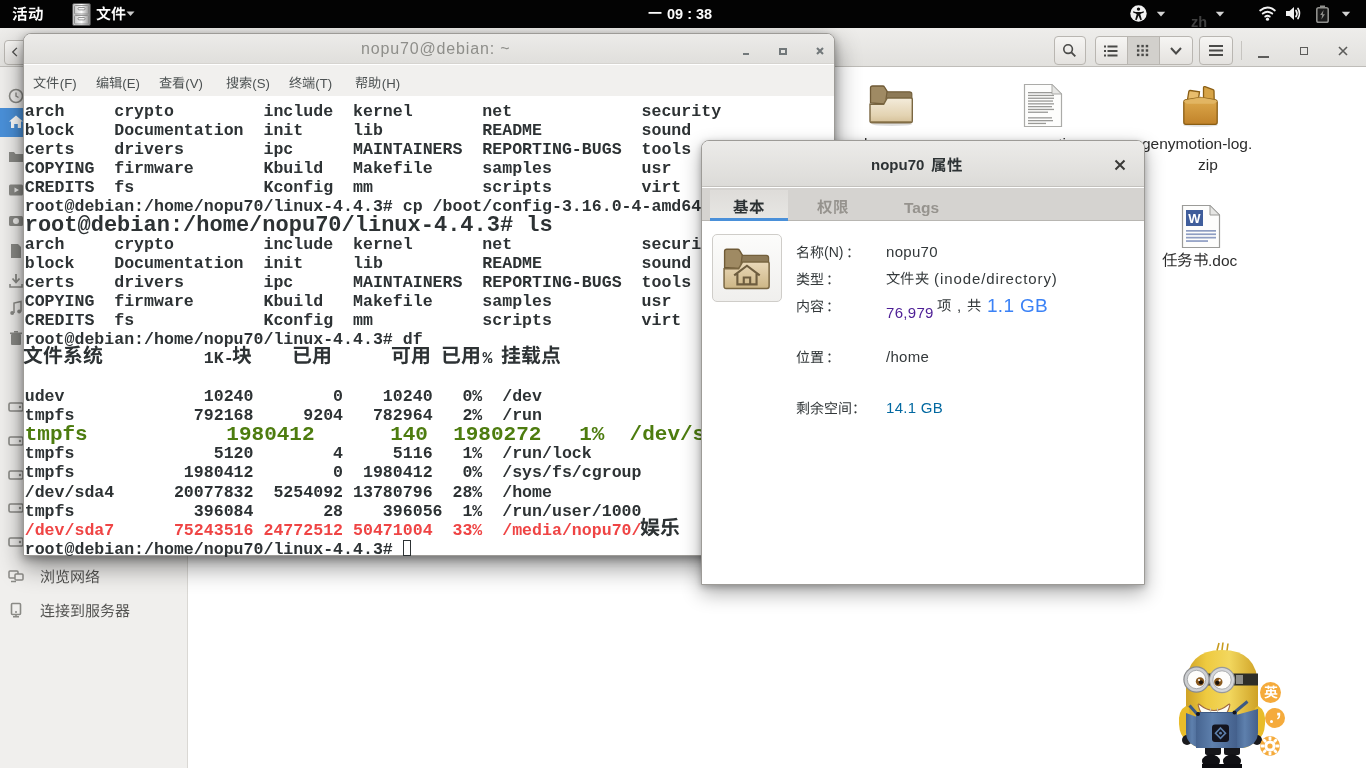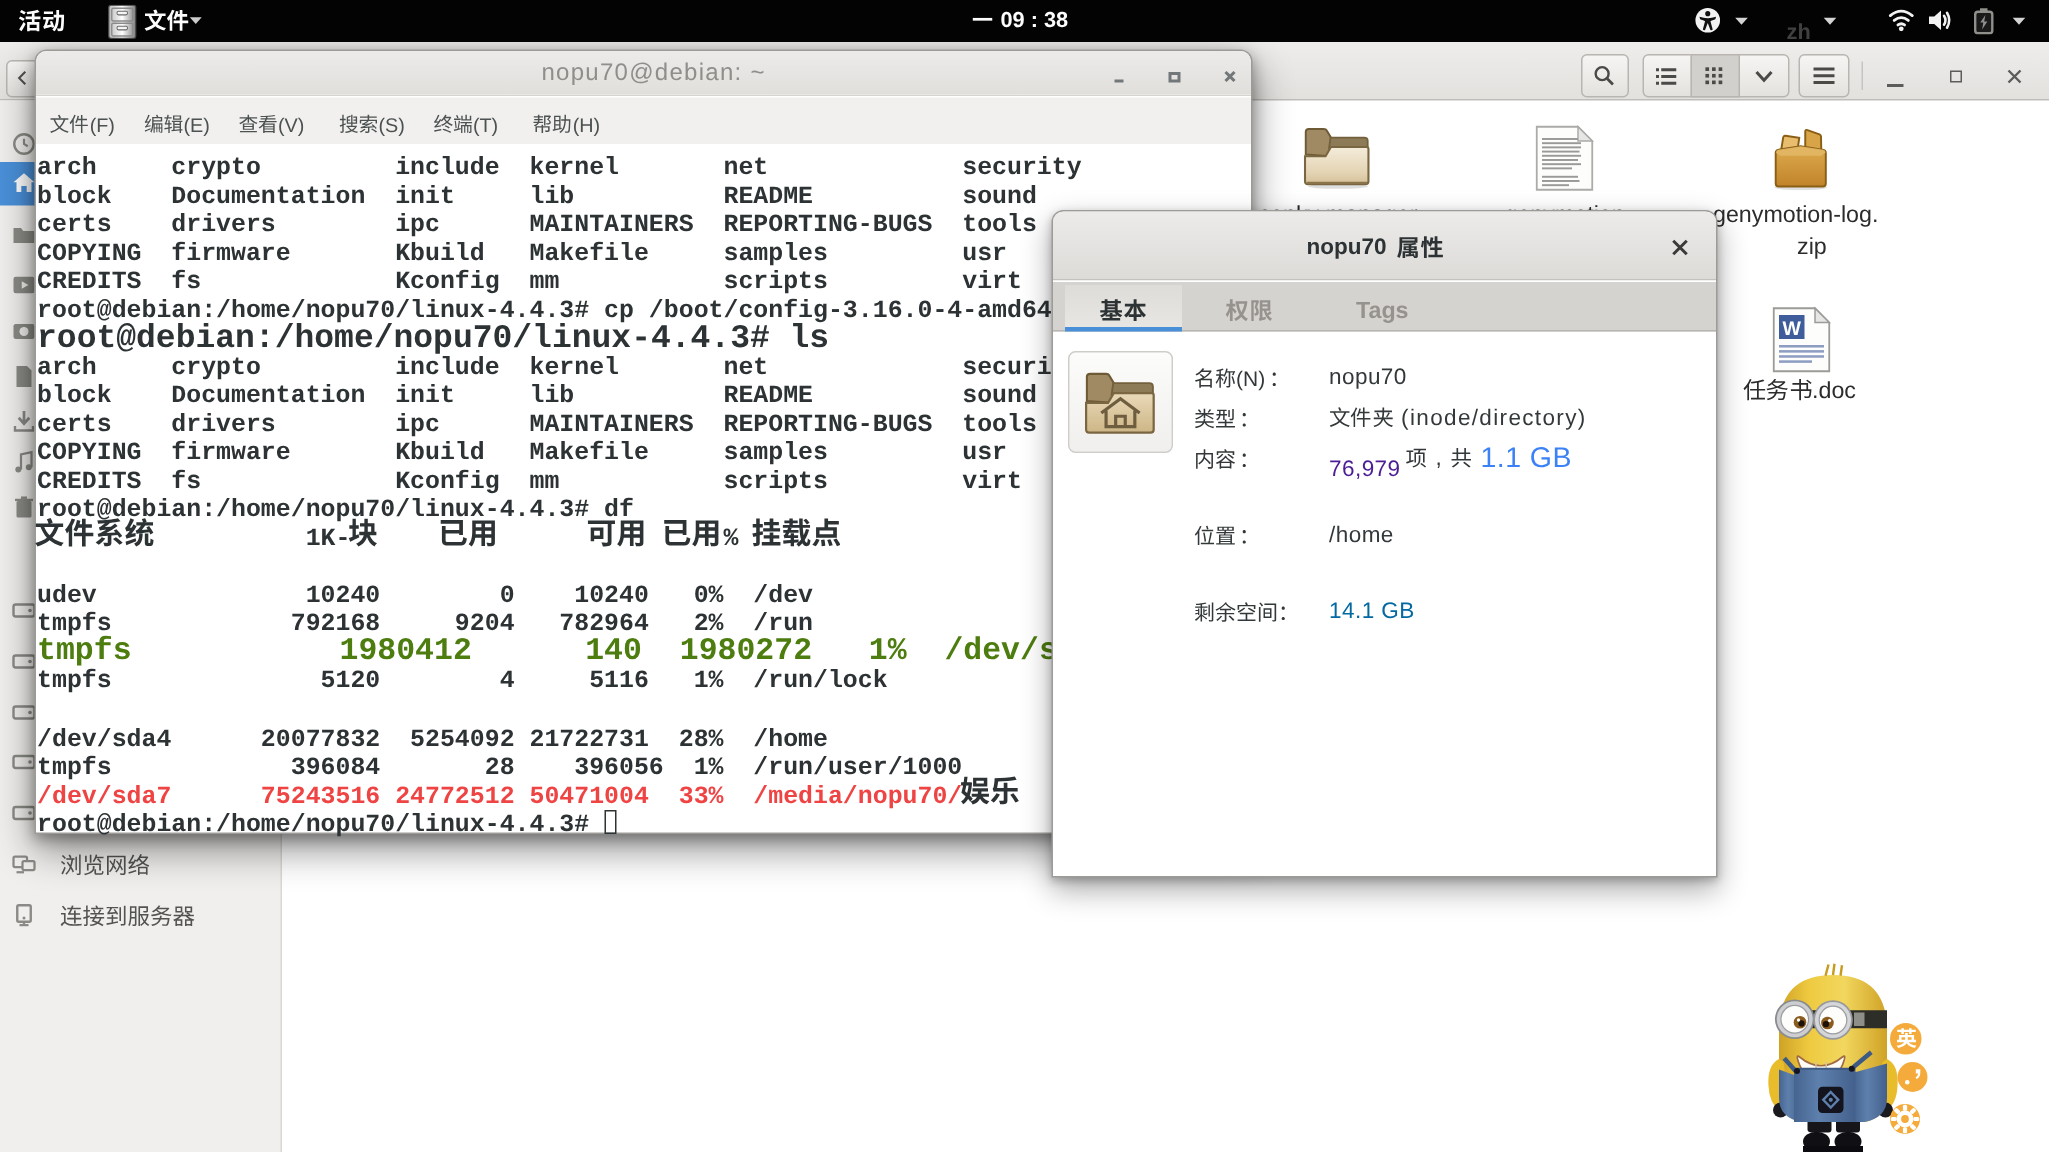--- a/index.html
+++ b/index.html
@@ -396,21 +396,22 @@
     <svg class="g" style="left:520.7px;top:345.4px;width:19.9px;height:19.9px;color:#2d3234" viewBox="0 0 1000 1000">
       <use href="#B8F7D"></use>
     </svg>
     <svg class="g" style="left:540.6px;top:345.4px;width:19.9px;height:19.9px;color:#2d3234" viewBox="0 0 1000 1000">
       <use href="#B70B9"></use>
     </svg>
     <span class="t" style="left:24.7px;top:387.25px;font-family:'Liberation Mono',monospace;font-size:16.58px;font-weight:700;color:#2d3234;line-height:19.07px">udev              10240        0    10240   0%  /dev</span>
     <span class="t" style="left:24.7px;top:406.30px;font-family:'Liberation Mono',monospace;font-size:16.58px;font-weight:700;color:#2d3234;line-height:19.07px">tmpfs            792168     9204   782964   2%  /run</span>
     <span class="t" style="left:24.7px;top:425.35px;font-family:'Liberation Mono',monospace;font-size:21px;font-weight:700;color:#4d7c0f;line-height:19.07px">tmpfs           1980412      140  1980272   1%  /dev/shm</span>
     <span class="t" style="left:24.7px;top:444.40px;font-family:'Liberation Mono',monospace;font-size:16.58px;font-weight:700;color:#2d3234;line-height:19.07px">tmpfs              5120        4     5116   1%  /run/lock</span>
-    <span class="t" style="left:24.7px;top:482.50px;font-family:'Liberation Mono',monospace;font-size:16.58px;font-weight:700;color:#2d3234;line-height:19.07px">/dev/sda4      20077832  5254092 21722731  28%  /home</span>
+    <span class="t" style="left:24.7px;top:463.45px;font-family:'Liberation Mono',monospace;font-size:16.58px;font-weight:700;color:#2d3234;line-height:19.07px">tmpfs           1980412        0  1980412   0%  /sys/fs/cgroup</span>
+    <span class="t" style="left:24.7px;top:482.50px;font-family:'Liberation Mono',monospace;font-size:16.58px;font-weight:700;color:#2d3234;line-height:19.07px">/dev/sda4      20077832  5254092 13780796  28%  /home</span>
     <span class="t" style="left:24.7px;top:501.55px;font-family:'Liberation Mono',monospace;font-size:16.58px;font-weight:700;color:#2d3234;line-height:19.07px">tmpfs            396084       28    396056  1%  /run/user/1000</span>
     <span class="t" style="left:24.7px;top:520.60px;font-family:'Liberation Mono',monospace;font-size:16.58px;font-weight:700;color:#ef4444;line-height:19.07px">/dev/sda7      75243516 24772512 50471004  33%  /media/nopu70/</span>
     <svg class="g" style="left:640.1px;top:516.9px;width:19.9px;height:19.9px;color:#2d3234" viewBox="0 0 1000 1000">
       <use href="#B5A31"></use>
     </svg>
     <svg class="g" style="left:660.0px;top:516.9px;width:19.9px;height:19.9px;color:#2d3234" viewBox="0 0 1000 1000">
       <use href="#B4E50"></use>
     </svg>
     <span class="t" style="left:24.7px;top:539.65px;font-family:'Liberation Mono',monospace;font-size:16.58px;font-weight:700;color:#2d3234;line-height:19.07px">root@debian:/home/nopu70/linux-4.4.3#</span>
     <div style="position:absolute;left:402.8px;top:539.9px;width:8.3px;height:16.2px;border:1.6px solid #2d3234"></div>

